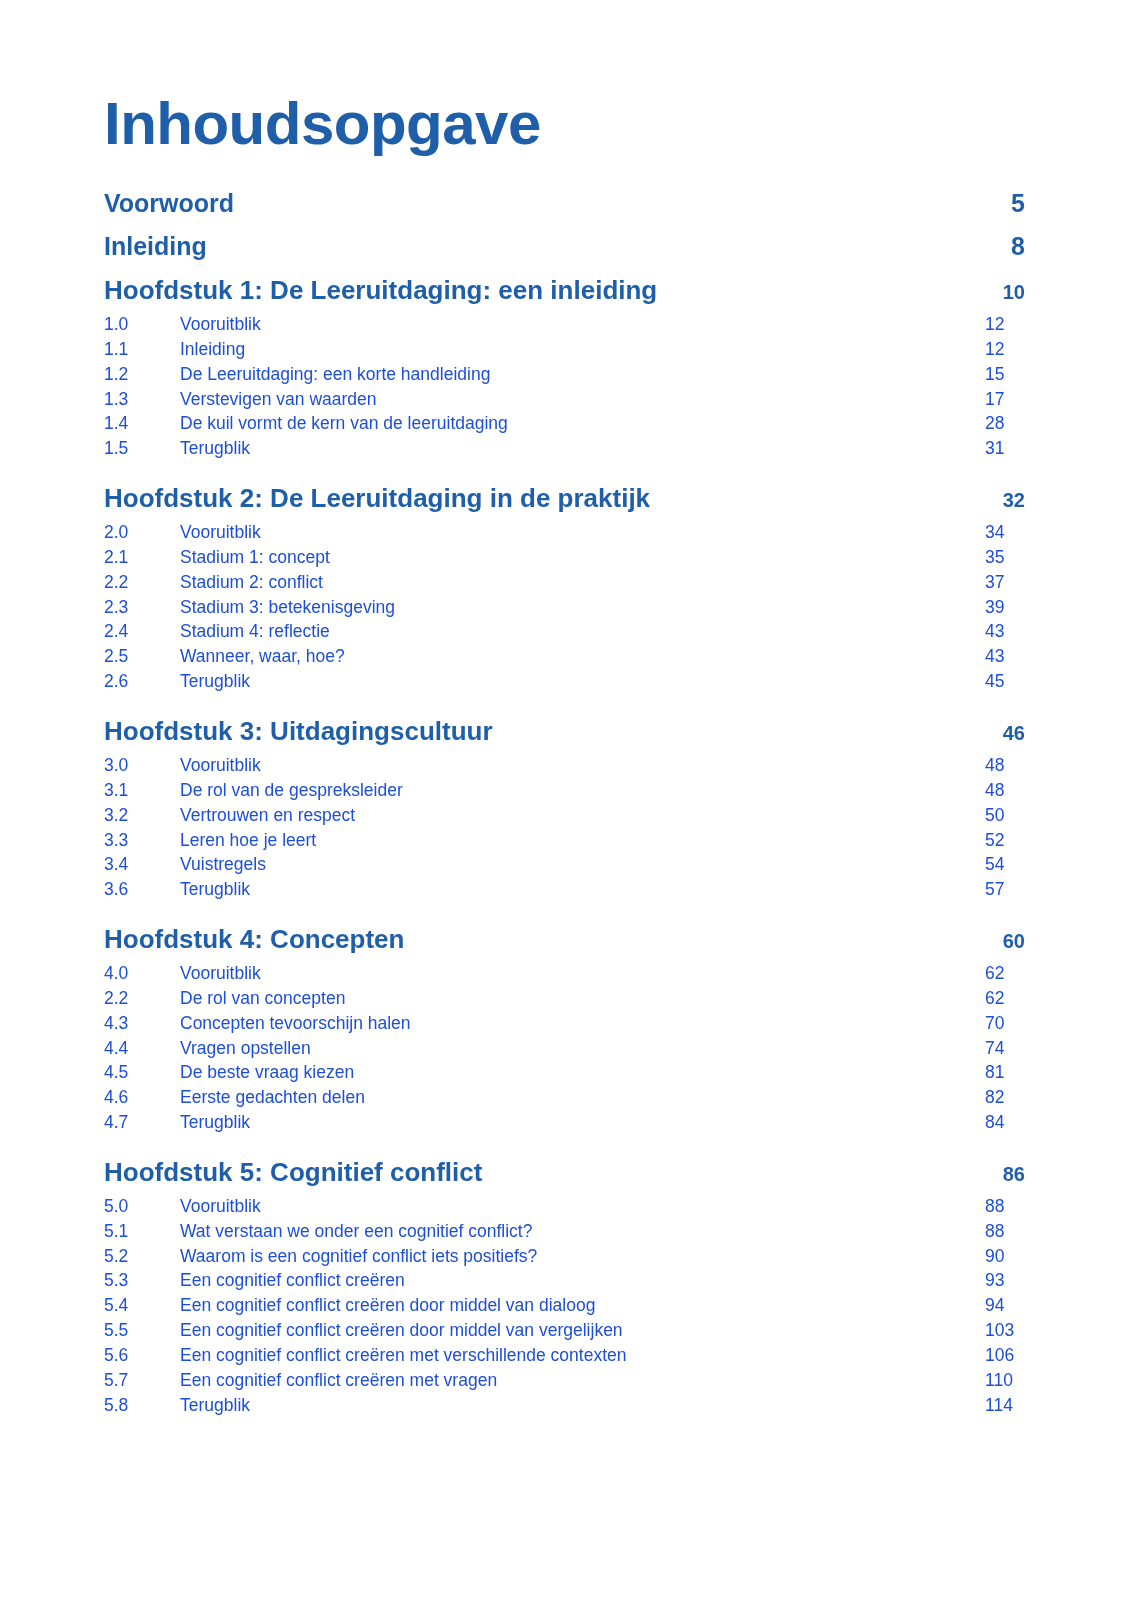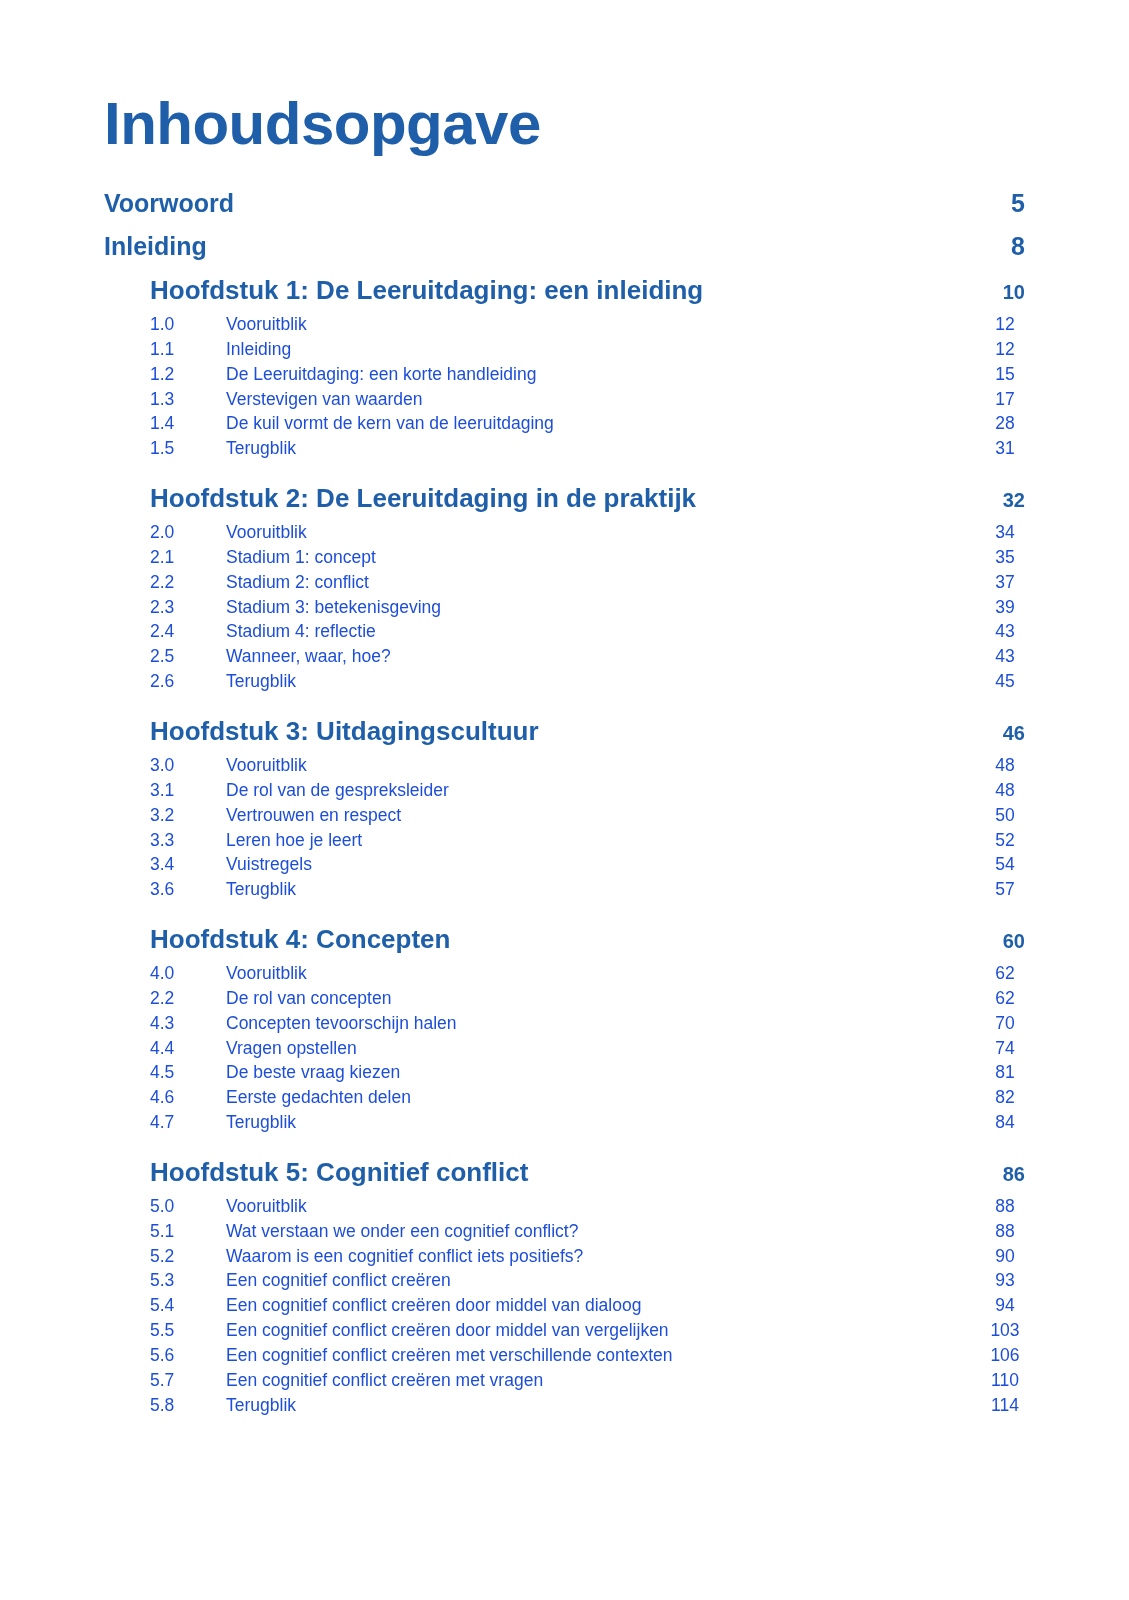--- a/index.html
+++ b/index.html
@@ -47,21 +47,20 @@
   }
   .front-row .page-num {
     flex: 0 0 auto;
     text-align: right;
     min-width: 40px;
   }
 
   
   .chapter {
     margin-bottom: 22px;
-    margin-left: 46px;
   }
   .chapter-head {
     display: flex;
     align-items: baseline;
     color: #1f5fa9;
     font-size: 26px;
     font-weight: 600;
     margin-bottom: 6px;
   }
   .chapter-head .title {
@@ -88,21 +87,21 @@
     flex: 0 0 76px;
   }
   .entry .label {
     flex: 0 1 auto;
   }
   .entry .filler {
     flex: 1 1 auto;
   }
   .entry .page-num {
     flex: 0 0 auto;
-    text-align: center;
+    text-align: left;
     min-width: 40px;
   }
 </style>
 </head>
 <body>
 
 <div class="page">
 
   <h1 class="doc-title">Inhoudsopgave</h1>
 

